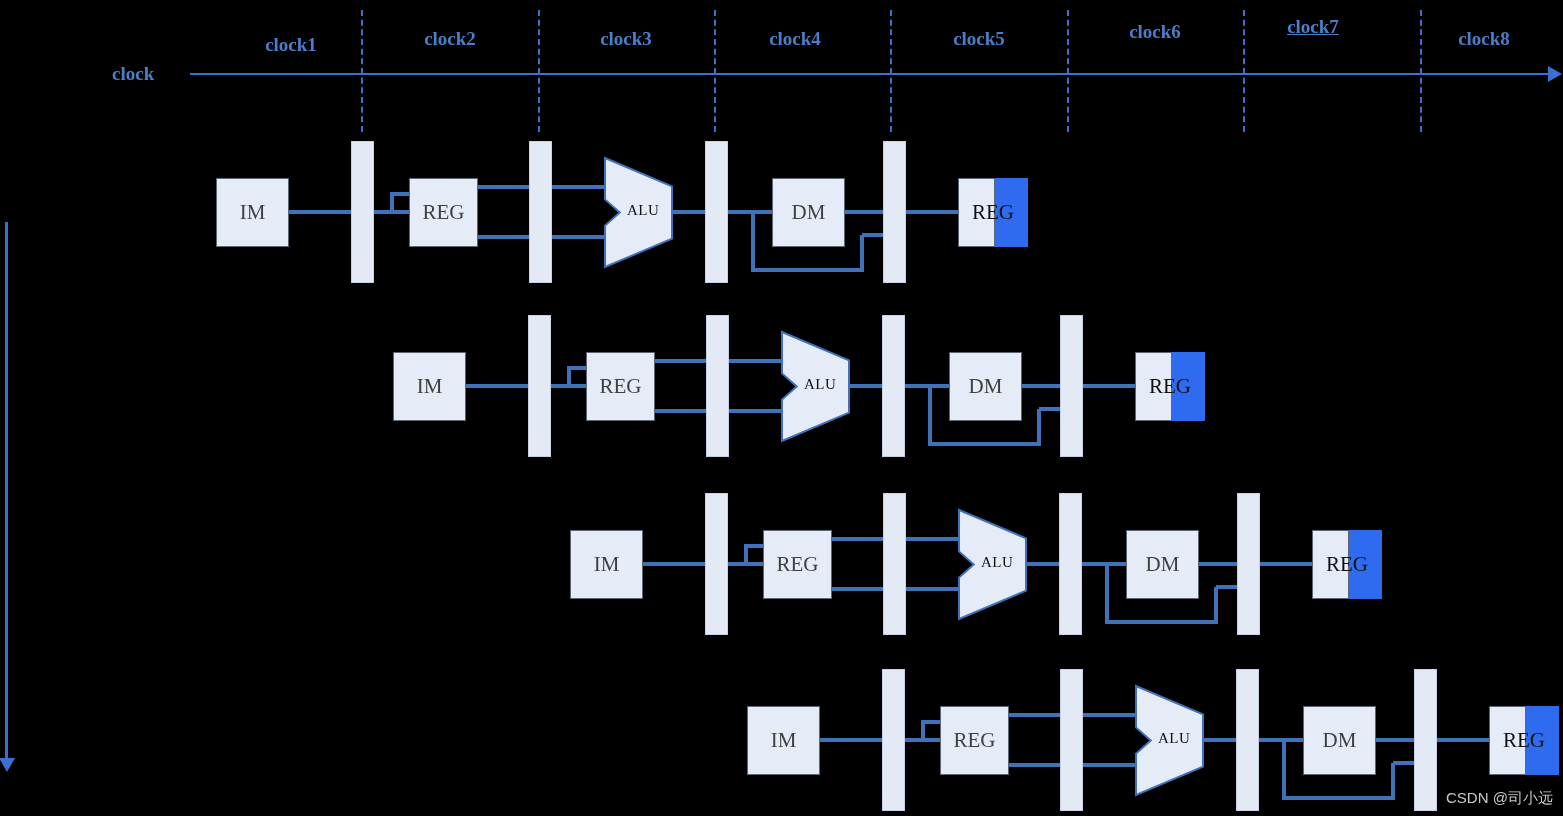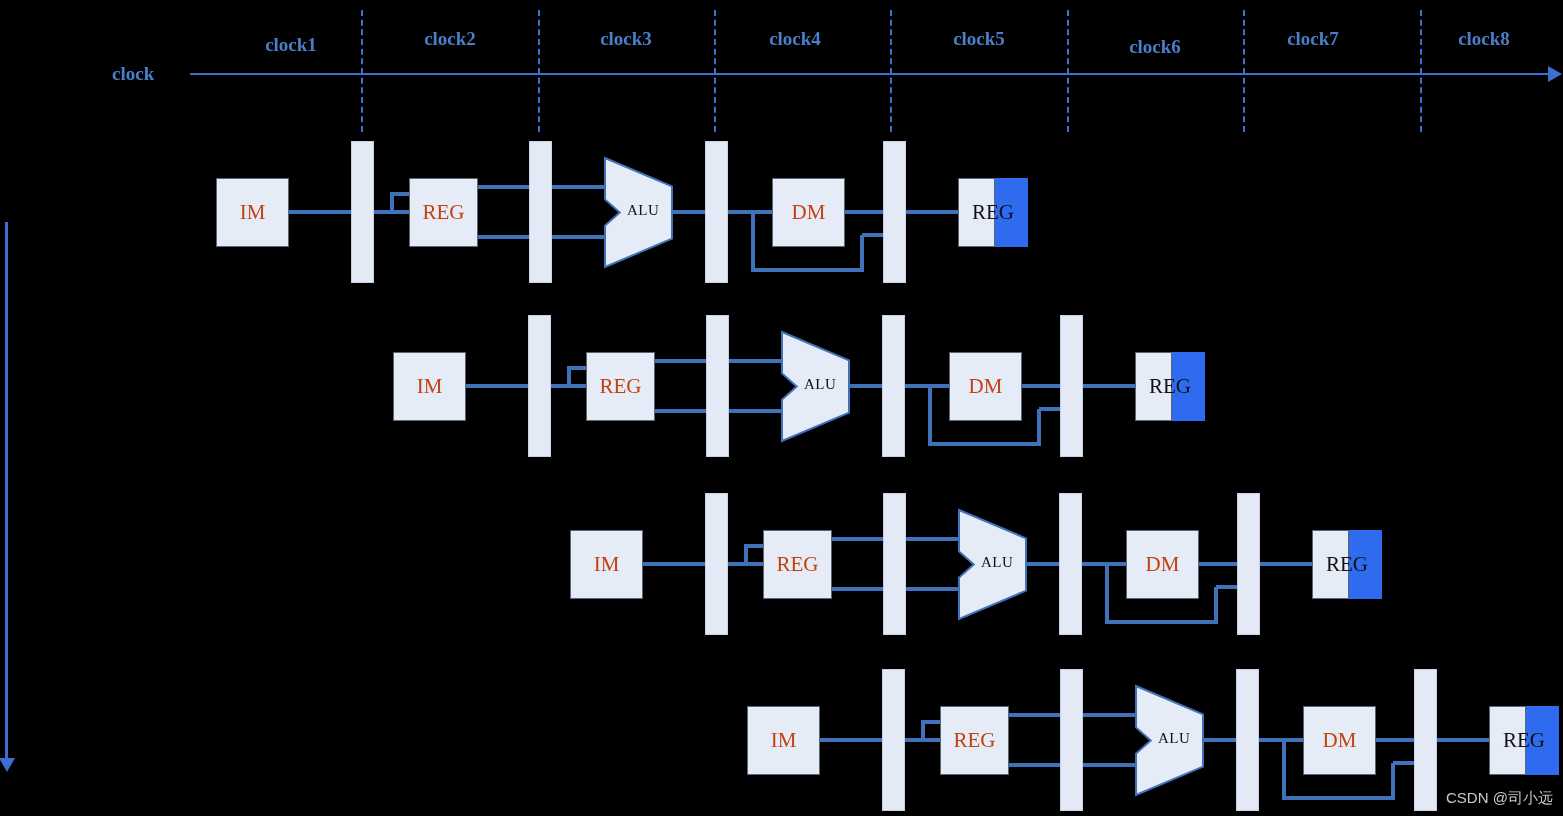--- a/index.html
+++ b/index.html
@@ -7,21 +7,21 @@
         font-family:"Liberation Serif", serif;}
   .abs{position:absolute;}
   
   .clock-label{color:#4a7ec9;font-weight:bold;font-size:19px;font-family:"Liberation Serif",serif;}
   .clock-name{color:#4a7ec9;font-weight:bold;font-size:19px;text-align:center;font-family:"Liberation Serif",serif;}
   .tick{border-left:2px dashed #3c6fd0;}
   .axis{background:#3c6fd0;height:1.5px;}
   .axis-head{width:0;height:0;border-left:14px solid #3c6fd0;border-top:8px solid transparent;border-bottom:8px solid transparent;}
   
   .box{background:#e6ecf7;border:1px solid #5b6675;box-sizing:border-box;
-       display:flex;align-items:center;justify-content:center;color:#c2410c;font-size:21px;
+       display:flex;align-items:center;justify-content:center;color:#404040;font-size:21px;
        font-family:"Liberation Serif",serif;}
   .bar{background:#e3eaf6;border:1px solid #c6d2e4;box-sizing:border-box;}
   .wire{background:#3f72b8;}
   .wire-h{height:4px;}
   .wire-v{width:4px;}
   .alu-label{position:absolute;color:#111;font-size:15px;font-family:"Liberation Serif",serif;
              letter-spacing:.5px;white-space:nowrap;}
   .reg-final{position:absolute;box-sizing:border-box;}
   .reg-final .left{position:absolute;left:0;top:0;bottom:0;background:#e6ecf7;border:1px solid #5b6675;box-sizing:border-box;}
   .reg-final .right{position:absolute;top:0;bottom:0;background:#2f6bef;border:1px solid #2f6bef;box-sizing:border-box;}
@@ -49,22 +49,22 @@
       <div class="abs tick" style="left:714px;top:10px;height:122px;"></div>
       <div class="abs tick" style="left:890px;top:10px;height:122px;"></div>
       <div class="abs tick" style="left:1067px;top:10px;height:122px;"></div>
       <div class="abs tick" style="left:1243px;top:10px;height:122px;"></div>
       <div class="abs tick" style="left:1420px;top:10px;height:122px;"></div>
       <div class="abs clock-name" style="left:231px;top:34px;width:120px;">clock1</div>
       <div class="abs clock-name" style="left:390px;top:28px;width:120px;">clock2</div>
       <div class="abs clock-name" style="left:566px;top:28px;width:120px;">clock3</div>
       <div class="abs clock-name" style="left:735px;top:28px;width:120px;">clock4</div>
       <div class="abs clock-name" style="left:919px;top:28px;width:120px;">clock5</div>
-      <div class="abs clock-name" style="left:1095px;top:36px;width:120px;">clock6</div>
-      <div class="abs clock-name" style="left:1253px;top:28px;width:120px;">clock7</div>
+      <div class="abs clock-name" style="left:1095px;top:21px;width:120px;">clock6</div>
+      <div class="abs clock-name" style="left:1253px;top:16px;width:120px;text-decoration:underline;">clock7</div>
       <div class="abs clock-name" style="left:1424px;top:28px;width:120px;">clock8</div>
     </div>
 
   <div id="time-arrow-layer">
       <div class="vline" style="left:5px;top:222px;height:536px;"></div>
       <div class="vhead" style="left:-1px;top:758px;"></div>
     </div>
 
   <div id="rows-layer">
       <div class="abs" style="left:0;top:0;width:100%;height:100%;">

